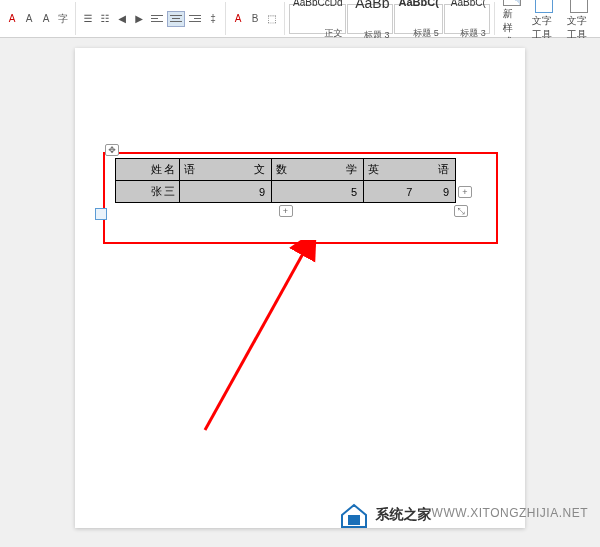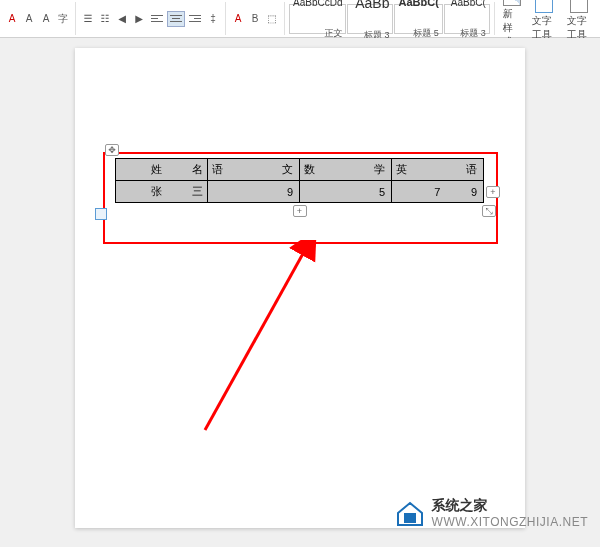--- a/index.html
+++ b/index.html
@@ -19,37 +19,37 @@
 .ribbon-tool-label { font-size: 10px; color: #444; }
 
 .doc-area { position: absolute; top: 38px; left: 0; right: 0; bottom: 0; background: #f0f0f0; display: flex; justify-content: center; padding-top: 10px; }
 .page { background: #fff; width: 450px; height: 480px; box-shadow: 0 1px 4px rgba(0,0,0,0.2); position: relative; }
 
 .annotation-box { position: absolute; border: 2px solid #ff0000; top: 104px; left: 28px; width: 395px; height: 92px; pointer-events: none; }
 
 .table-wrap { position: absolute; top: 110px; left: 40px; }
 table.data { border-collapse: collapse; background: #c8c8c8; }
 table.data td { border: 1px solid #000; height: 22px; font-size: 11px; color: #000; padding: 0 4px; }
-table.data td.name { width: 92px; text-align: justify; text-align-last: justify; padding-left: 35px; }
+table.data td.name { width: 64px; text-align: justify; text-align-last: justify; padding-left: 35px; }
 table.data td.val { width: 92px; text-align: right; padding-right: 6px; }
 table.data tr.header td { text-align: justify; text-align-last: justify; }
 
 .handle { position: absolute; width: 14px; height: 12px; background: #fff; border: 1px solid #999; border-radius: 2px; font-size: 9px; display: flex; align-items: center; justify-content: center; color: #666; }
 .handle.tl { top: -14px; left: -10px; }
 .handle.r { top: 28px; right: -16px; }
 .handle.b { bottom: -14px; left: 50%; margin-left: -7px; }
 .handle.br { bottom: -14px; right: -12px; }
 
 .left-marker { position: absolute; top: 160px; left: 20px; width: 12px; height: 12px; border: 1px solid #5b9bd5; background: #eaf3fb; }
 
 .arrow-svg { position: absolute; top: 192px; left: 120px; pointer-events: none; }
 
 .watermark { position: absolute; right: 12px; bottom: 18px; display: flex; align-items: center; gap: 6px; }
 .wm-icon { width: 32px; height: 28px; }
-.wm-text { display: flex; flex-direction: column; }
+.wm-text { display: flex; flex-direction: row; }
 .wm-title { font-size: 14px; font-weight: bold; color: #333; }
 .wm-url { font-size: 12px; color: #888; letter-spacing: 0.5px; }
 </style>
 </head>
 <body>
 
 <div class="ribbon">
   <div class="ribbon-group">
     <span class="ribbon-btn" style="color:#c00">A</span>
     <span class="ribbon-btn">A</span>

